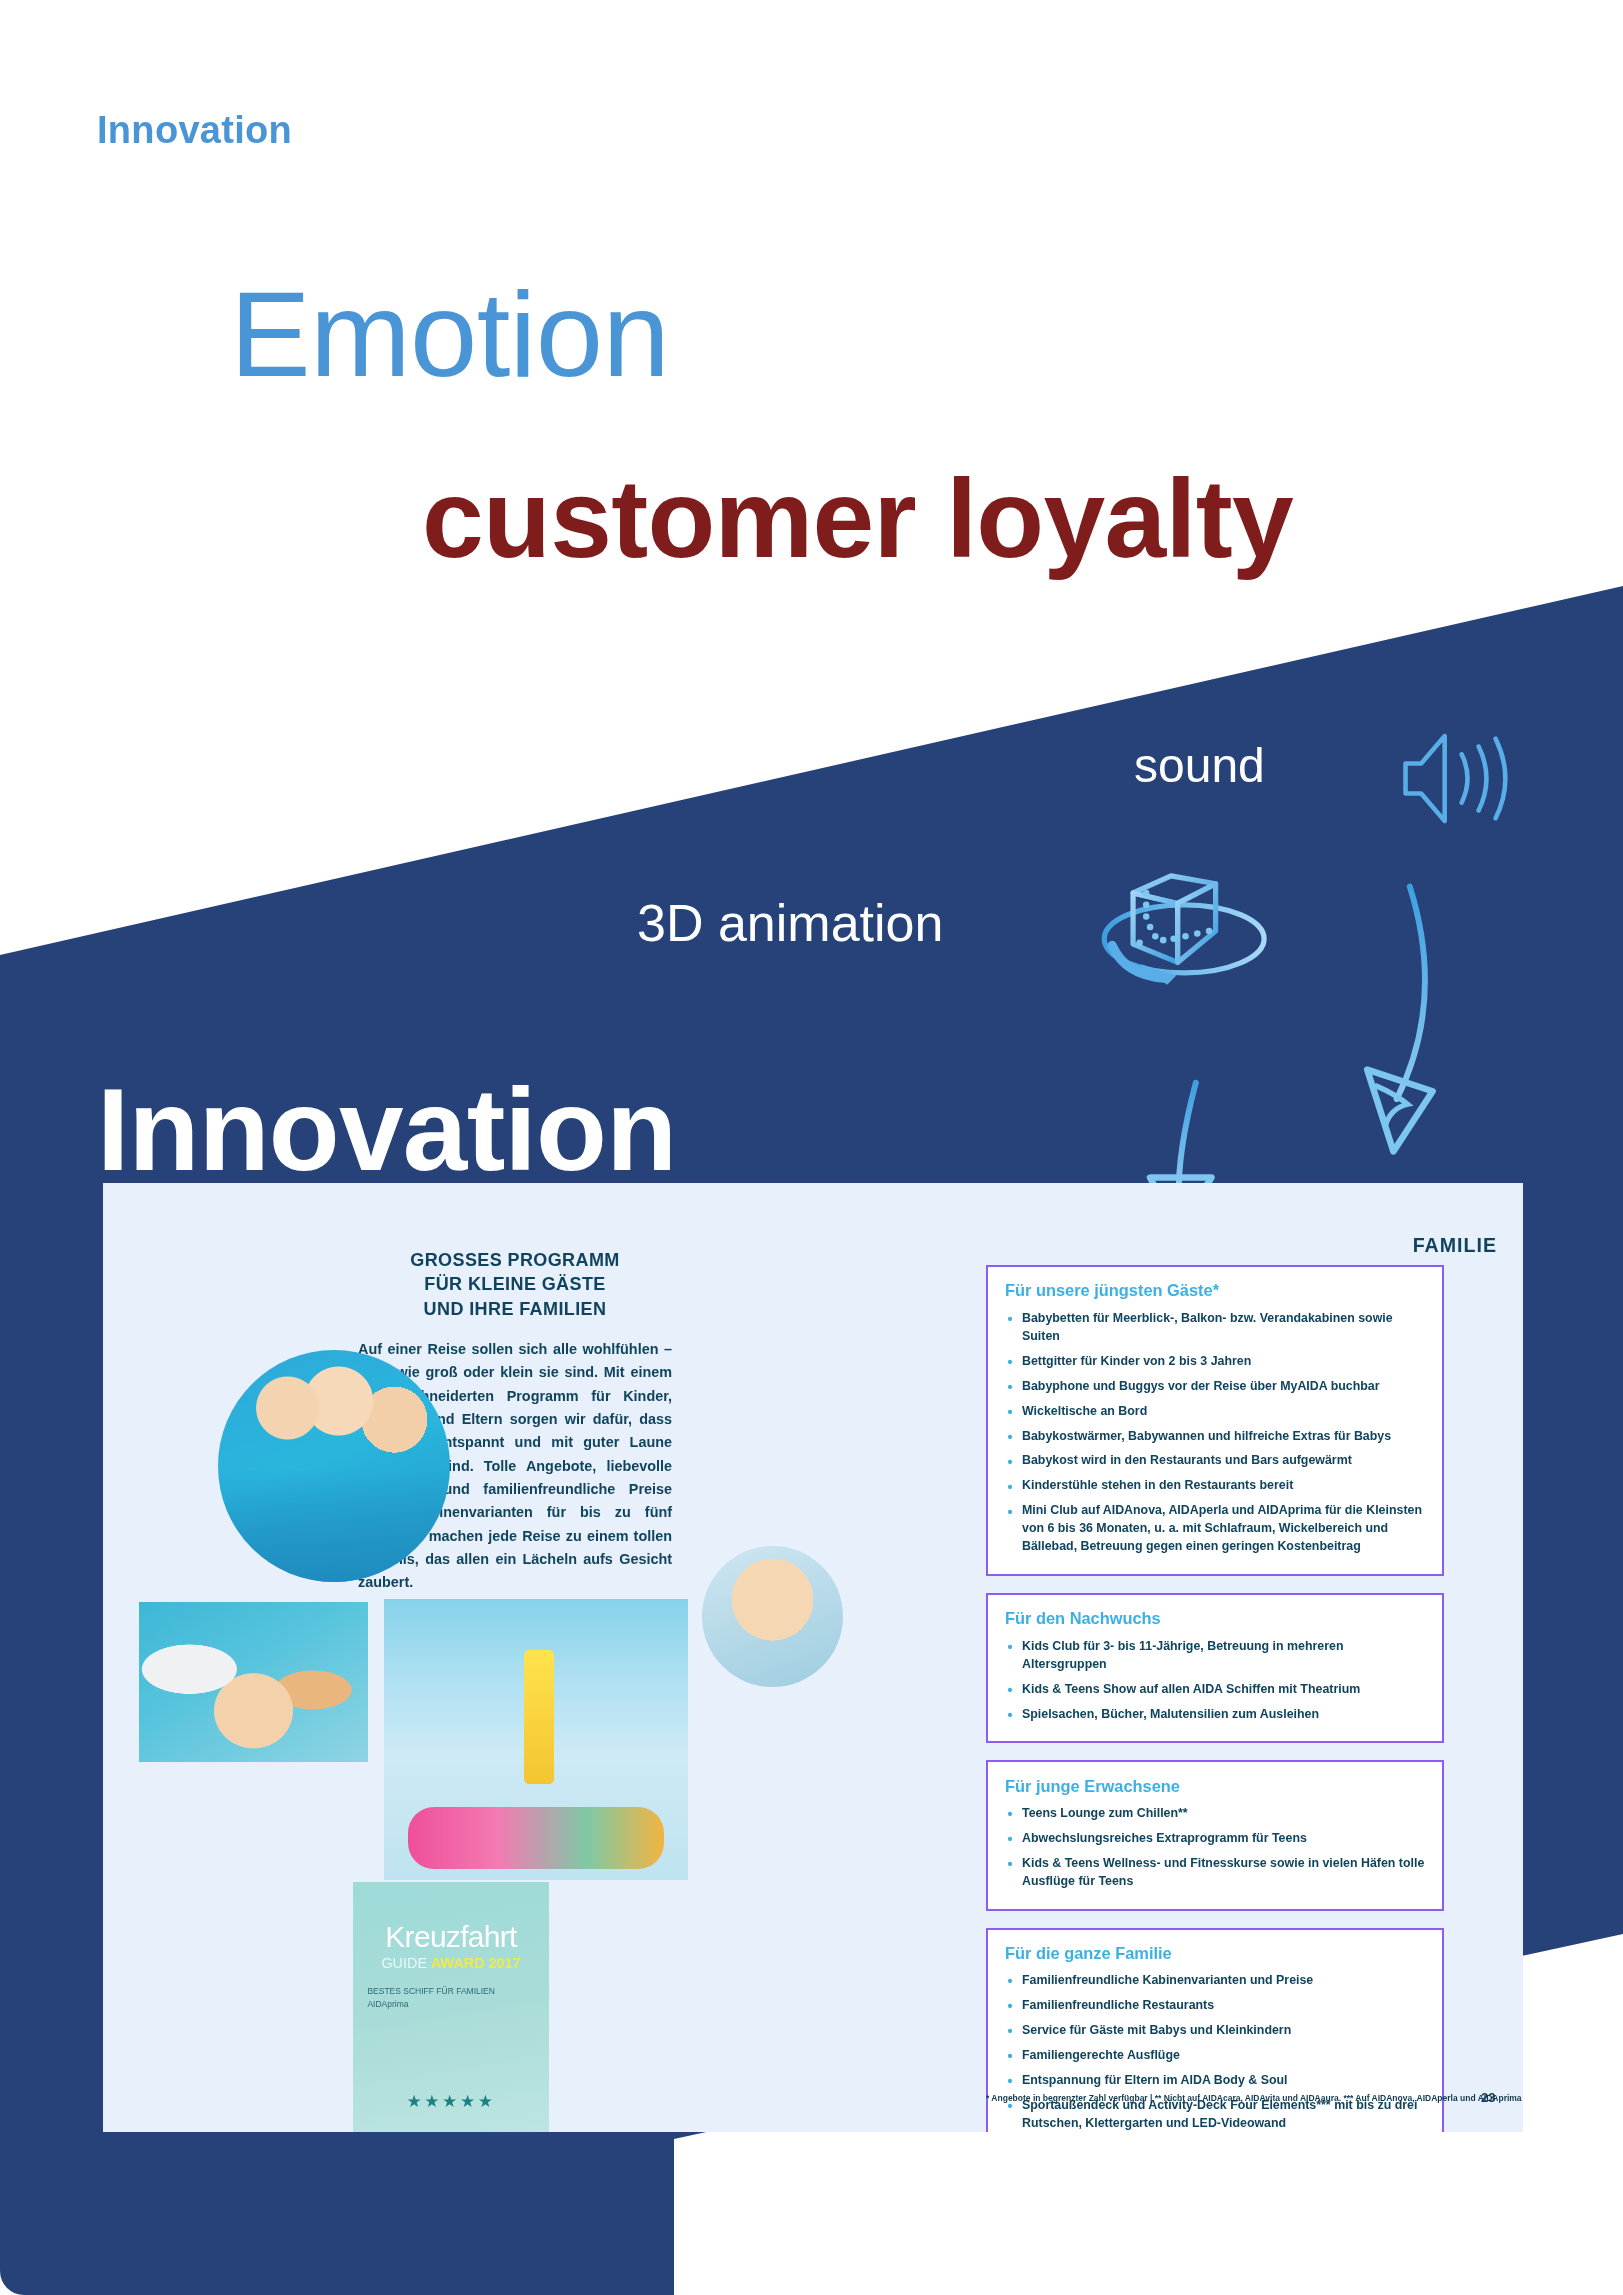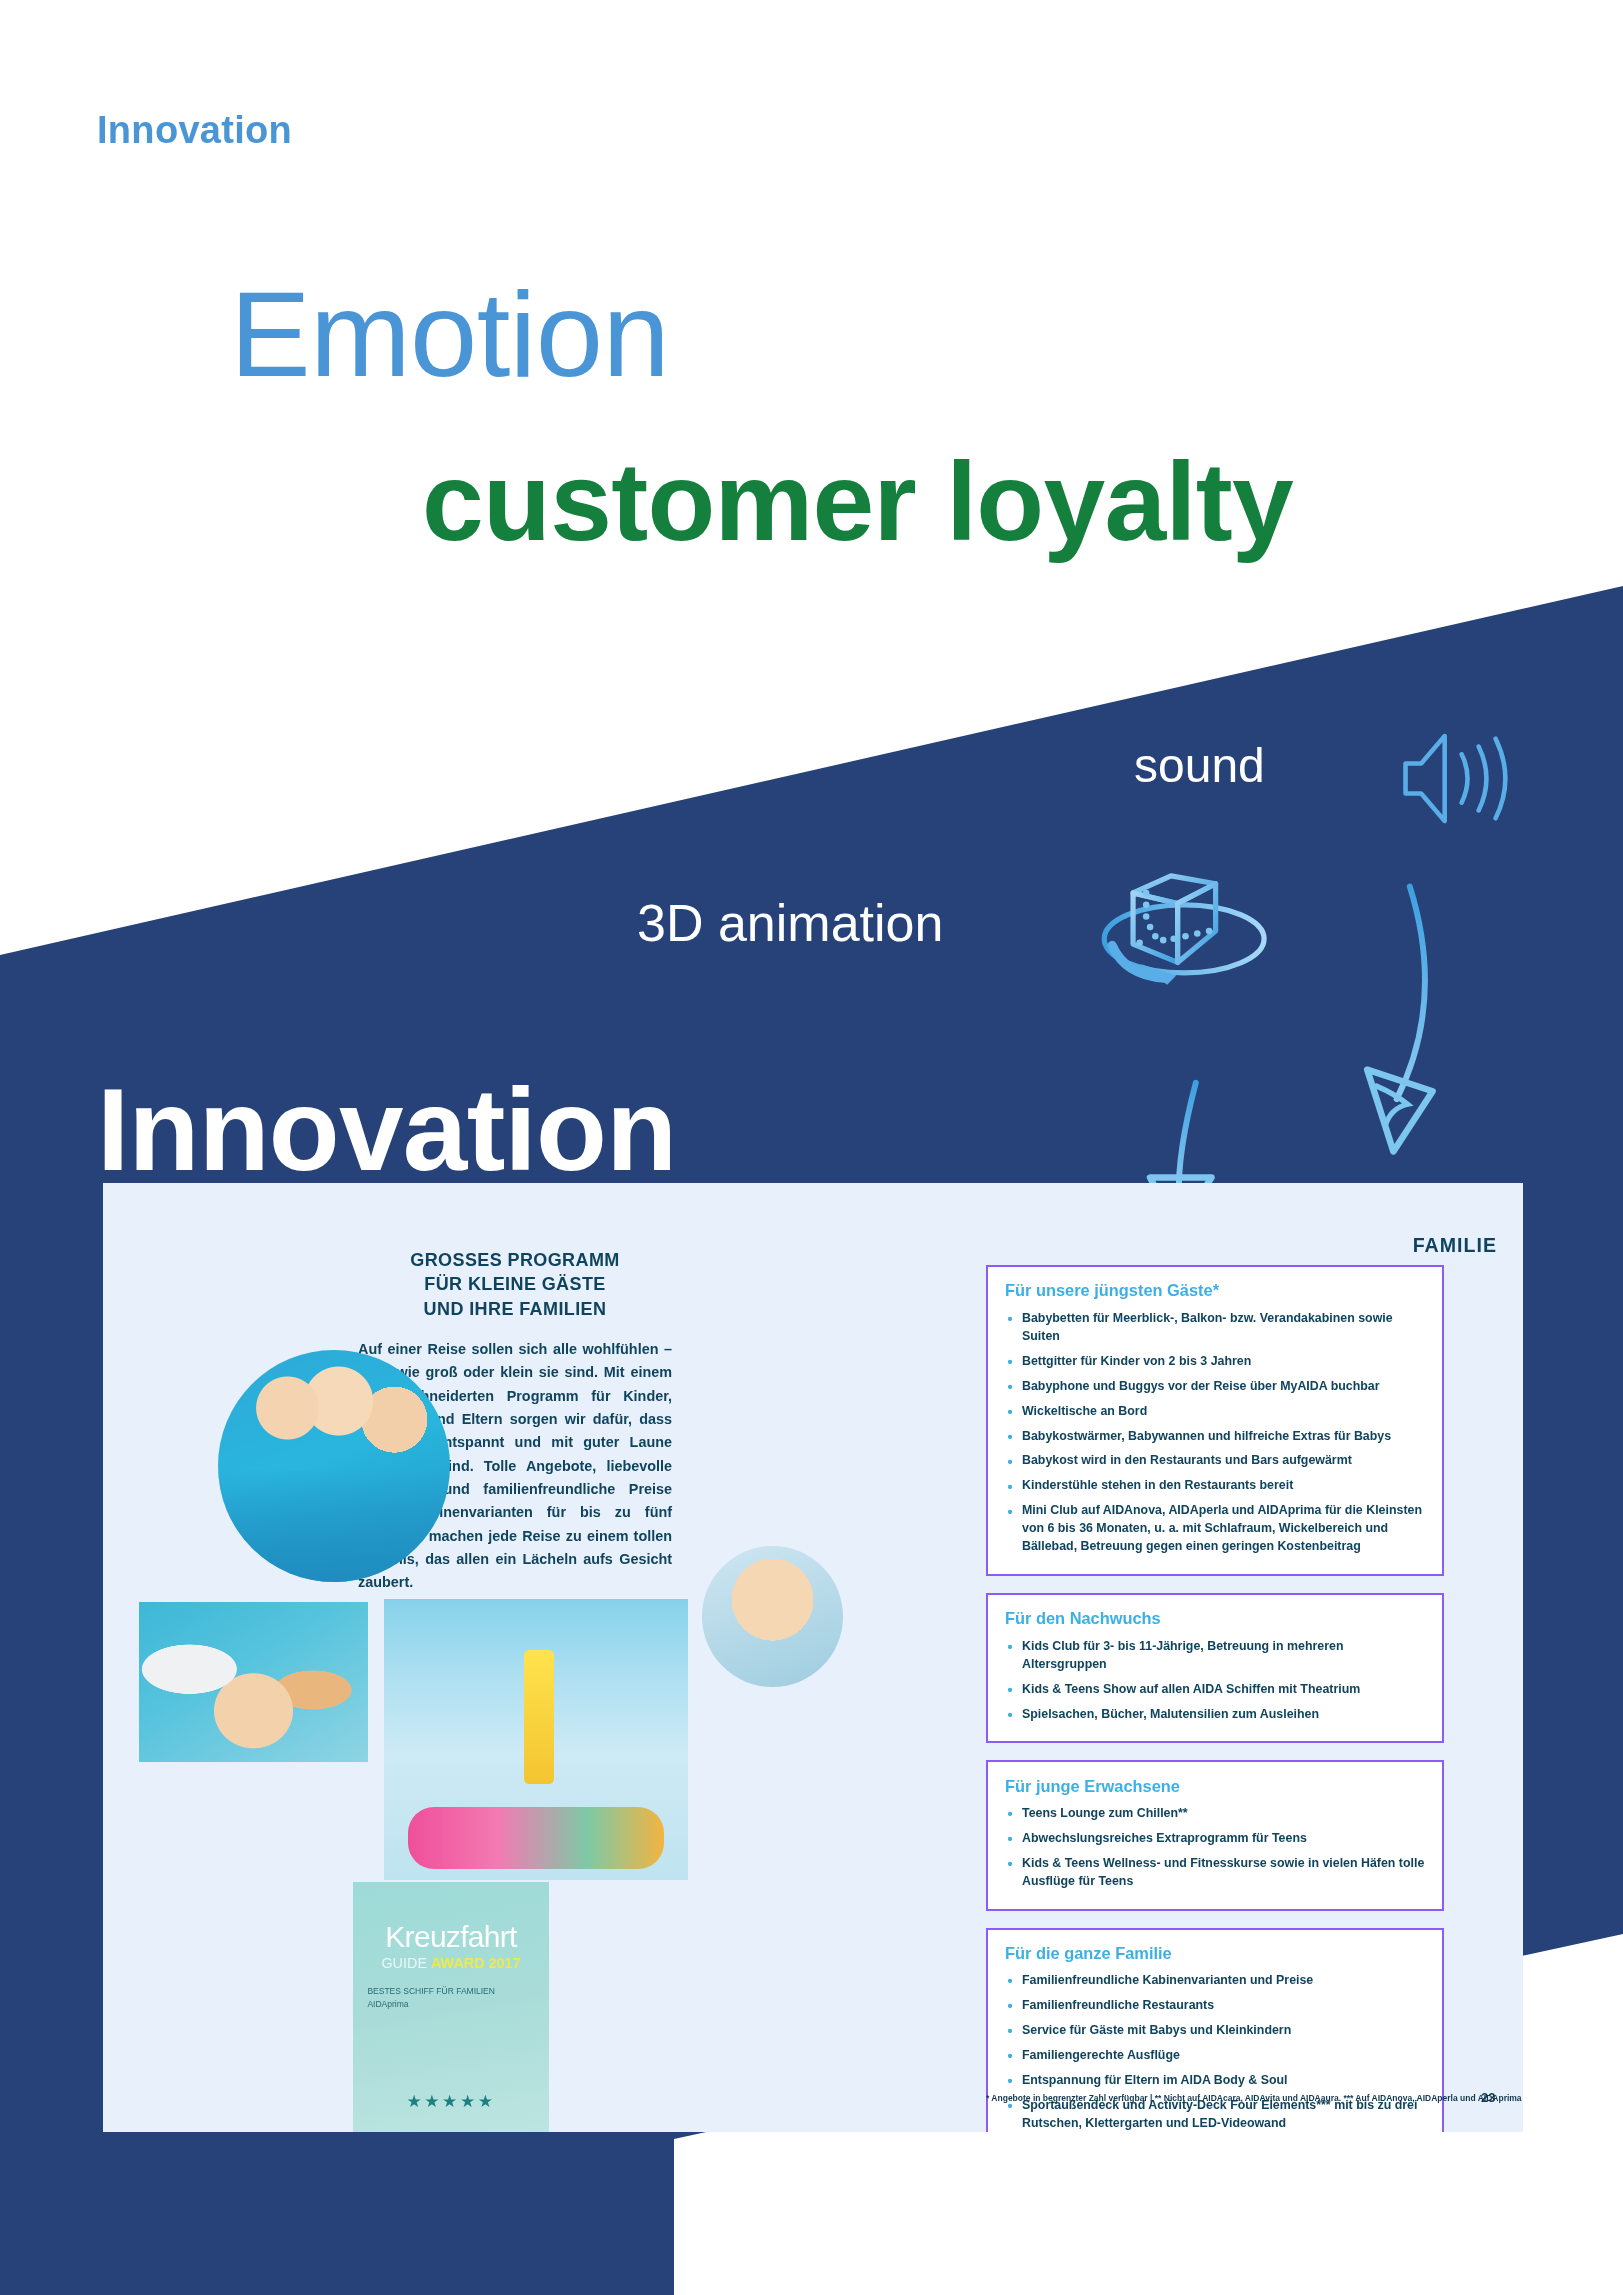--- a/index.html
+++ b/index.html
@@ -9,20 +9,21 @@
   }
   body {
     font-family: "Liberation Sans", sans-serif;
   }
   #page {
     position: relative;
     width: 1623px;
     height: 2295px;
     overflow: hidden;
     background: #ffffff;
+    border-radius: 24px;
   }
 
   
   .navy-band {
     position: absolute;
     left: 0; top: 0;
     width: 1623px; height: 2295px;
     background: #264279;
     clip-path: polygon(1623px 586px, 1623px 1934px, 674px 2139px, 674px 2295px, 0px 2295px, 0px 955px);
     z-index: 1;
@@ -43,24 +44,24 @@
     left: 230px; top: 274px;
     font-size: 121px;
     font-weight: 300;
     color: #4a95d6;
     line-height: 1;
     letter-spacing: -0.7px;
     z-index: 6;
   }
   .loyalty {
     position: absolute;
-    left: 422px; top: 447px;
+    left: 422px; top: 464px;
     font-size: 111px;
     font-weight: bold;
-    color: #15803d;
+    color: #7f1d1d;
     line-height: 1;
     letter-spacing: -0.7px;
     z-index: 6;
   }
 
   
   .lbl {
     position: absolute;
     color: #ffffff;
     font-weight: 300;

